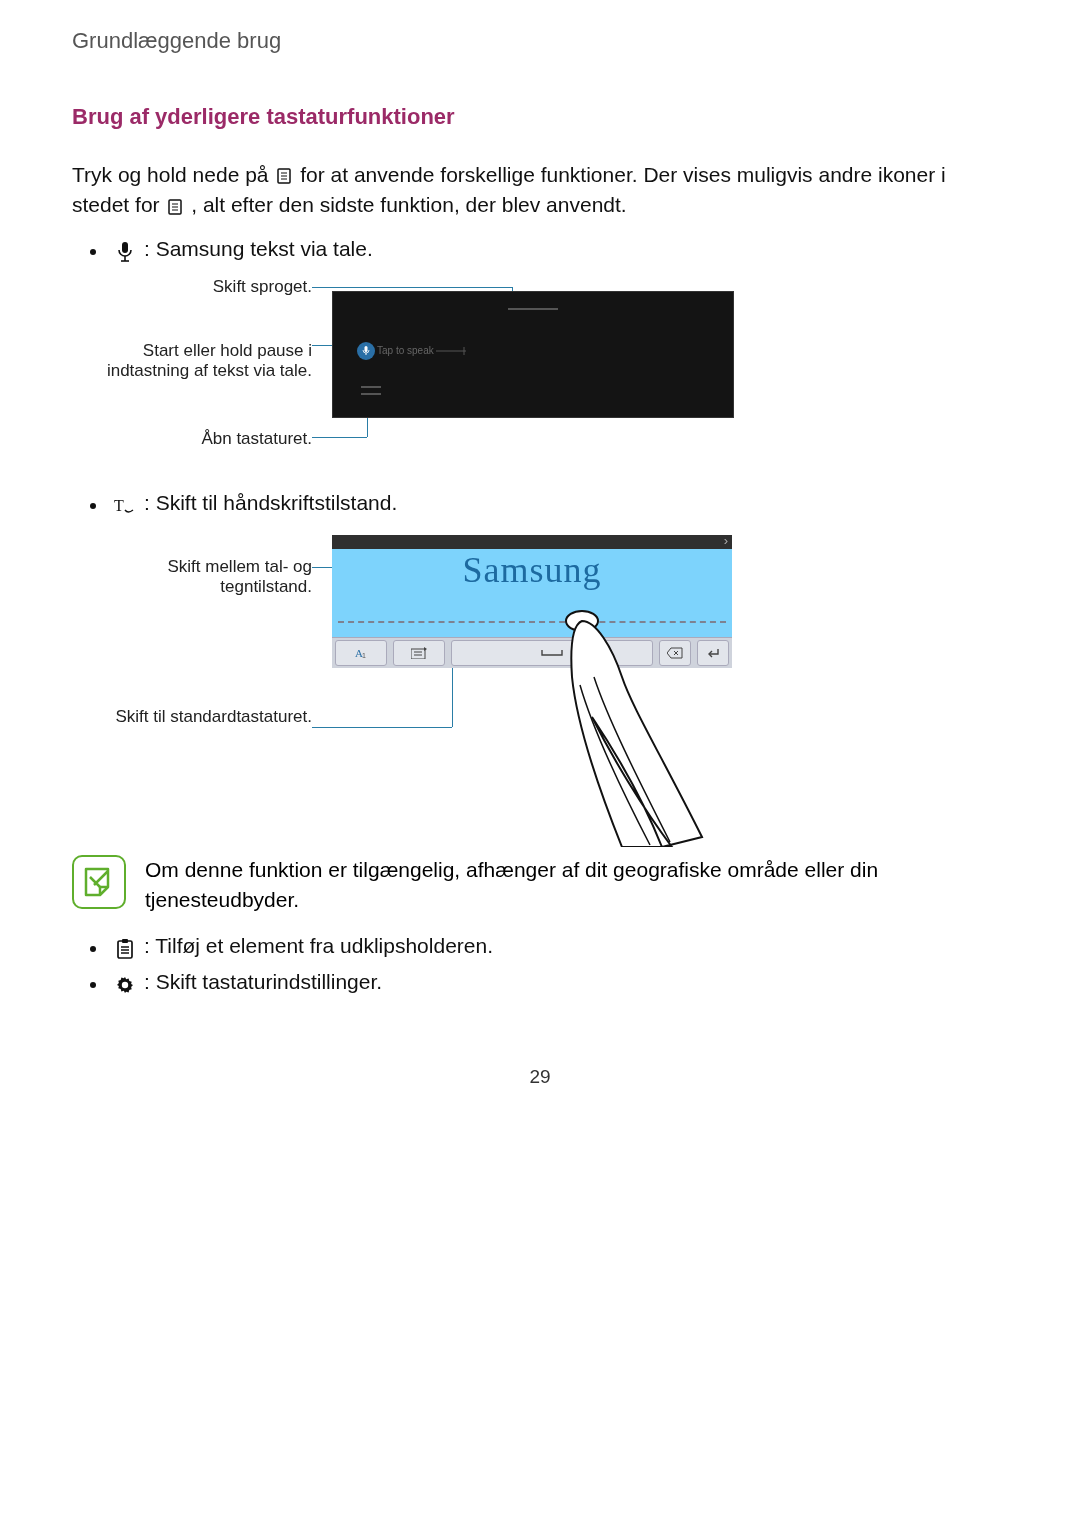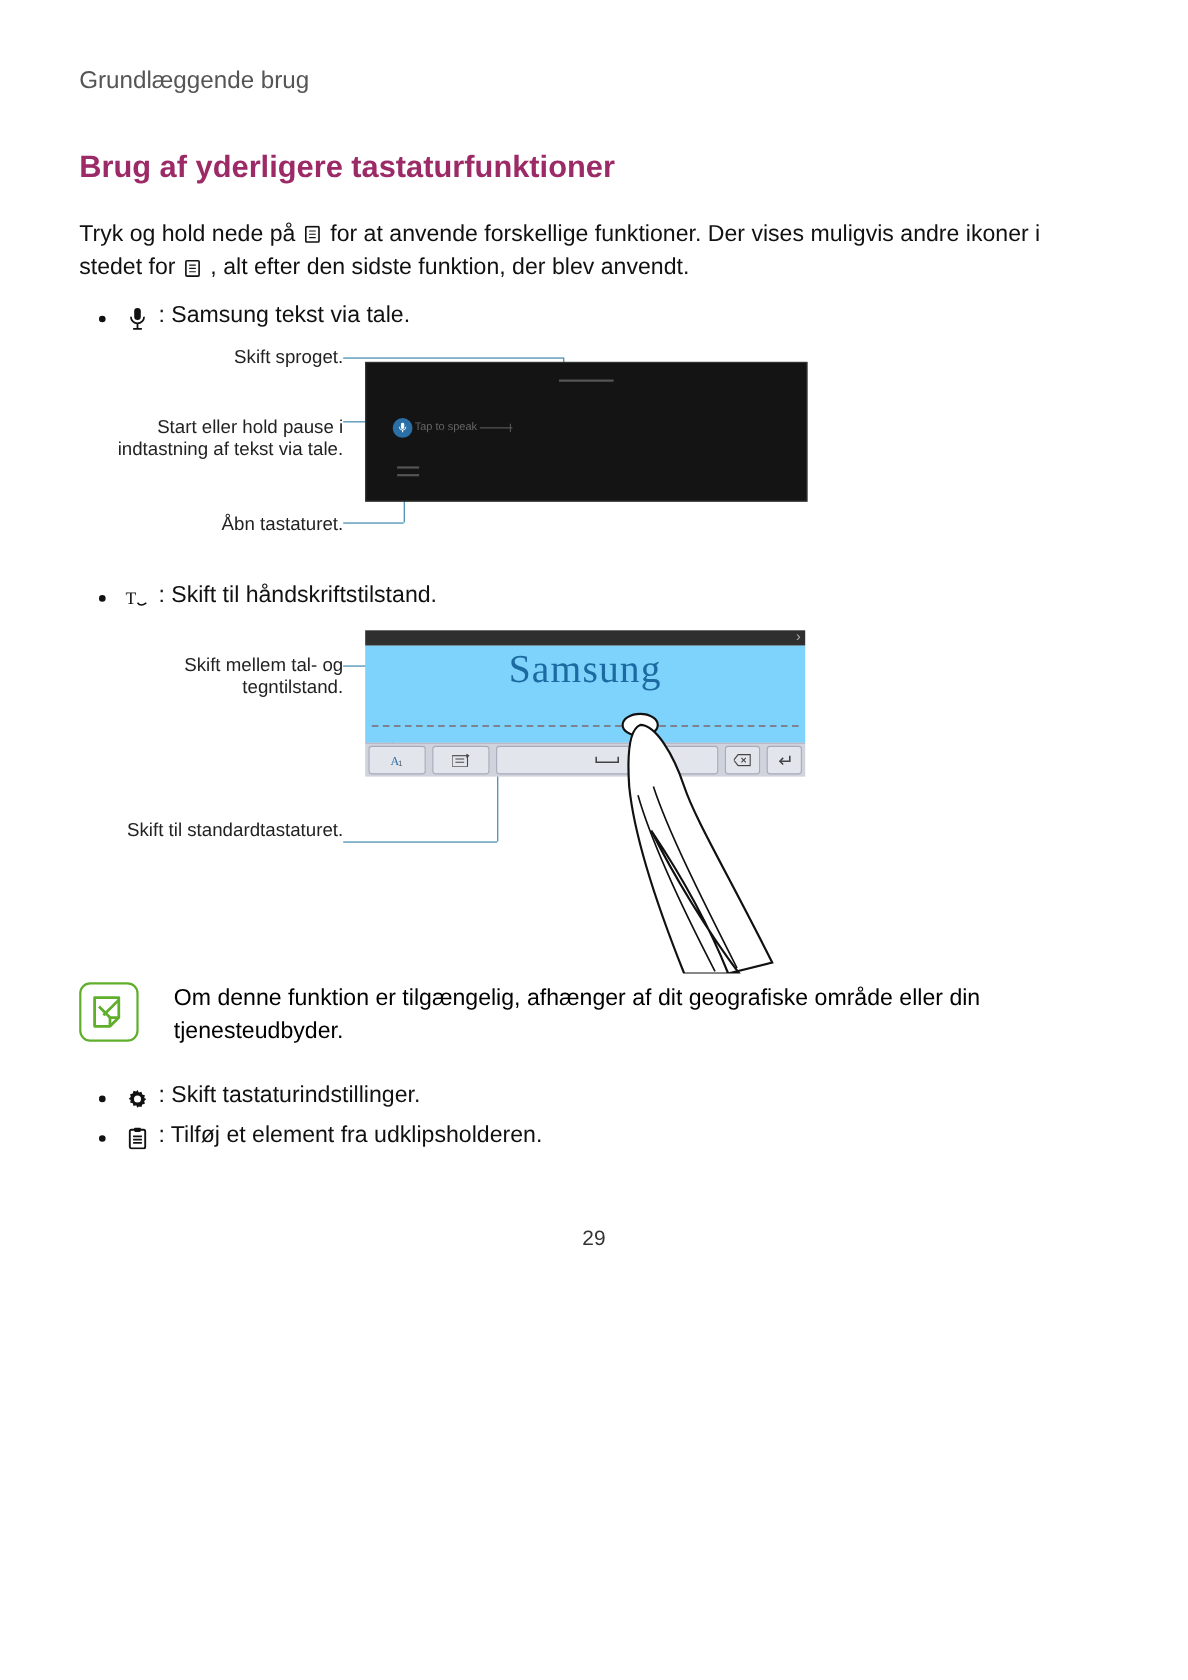--- a/index.html
+++ b/index.html
@@ -4,31 +4,31 @@
 <style>
 body {
   margin: 0;
   padding: 0;
   font-family: Arial, Helvetica, sans-serif;
   background: #fff;
   width: 1080px;
 }
 .page {
   width: 1080px;
-  padding: 60px 72px 40px 72px;
+  padding: 28px 72px 40px 72px;
   box-sizing: border-box;
 }
 .breadcrumb {
   font-size: 22px;
   color: #555;
   margin-bottom: 50px;
 }
 h1.section-heading {
   color: #9b2a67;
-  font-size: 28px;
+  font-size: 22px;
   font-weight: bold;
   margin: 0 0 30px 0;
 }
 .body-text {
   font-size: 21px;
   color: #111;
   line-height: 1.45;
   margin-bottom: 16px;
 }
 .bullet-row {
@@ -211,22 +211,22 @@
   position: absolute;
   left: 480px;
   top: 72px;
   width: 180px;
   height: 240px;
 }
 
 
 .note-row {
   display: flex;
-  gap: 32px;
-  margin: 20px 0 30px 0;
+  gap: 19px;
+  margin: 20px 0 18px 0;
 }
 .note-icon {
   width: 50px;
   height: 50px;
   border: 2px solid #5fae2c;
   border-radius: 10px;
   display: flex;
   align-items: center;
   justify-content: center;
   flex-shrink: 0;
@@ -410,36 +410,36 @@
         <path d="M18 30 v-8 h8" fill="none" stroke="#5fae2c" stroke-width="2.5"></path>
         <path d="M26 6 l-14 14 M8 12 l10 10" stroke="#5fae2c" stroke-width="2.5" fill="none"></path>
       </svg>
     </div>
     <div class="note-text">Om denne funktion er tilgængelig, afhænger af dit geografiske område eller din tjenesteudbyder.</div>
   </div>
 
   <div class="bullet-row">
     <span class="bullet-dot"></span>
     <span class="bullet-icon">
-      <svg width="20" height="20" viewBox="0 0 20 20">
-        <path d="M10 2 l1.2 2.2 2.4-.6 .7 2.4 2.4.7-.6 2.4L18 10l-1.9 1.9.6 2.4-2.4.7-.7 2.4-2.4-.6L10 18l-1.2-2.2-2.4.6-.7-2.4-2.4-.7.6-2.4L2 10l1.9-1.9-.6-2.4 2.4-.7.7-2.4 2.4.6z" fill="#111"></path>
-        <circle cx="10" cy="10" r="3.2" fill="#fff"></circle>
-      </svg>
-    </span>
-    <span> : Skift tastaturindstillinger.</span>
-  </div>
-
-  <div class="bullet-row">
-    <span class="bullet-dot"></span>
-    <span class="bullet-icon">
       <svg width="18" height="20" viewBox="0 0 18 20">
           <rect x="2" y="2" width="14" height="17" rx="1.5" fill="none" stroke="#111" stroke-width="1.7"></rect>
           <rect x="6" y="0" width="6" height="4" rx="1" fill="#111"></rect>
           <line x1="5" y1="8" x2="13" y2="8" stroke="#111" stroke-width="1.5"></line>
           <line x1="5" y1="11" x2="13" y2="11" stroke="#111" stroke-width="1.5"></line>
           <line x1="5" y1="14" x2="13" y2="14" stroke="#111" stroke-width="1.5"></line>
         </svg>
     </span>
     <span> : Tilføj et element fra udklipsholderen.</span>
   </div>
 
+  <div class="bullet-row">
+    <span class="bullet-dot"></span>
+    <span class="bullet-icon">
+      <svg width="20" height="20" viewBox="0 0 20 20">
+        <path d="M10 2 l1.2 2.2 2.4-.6 .7 2.4 2.4.7-.6 2.4L18 10l-1.9 1.9.6 2.4-2.4.7-.7 2.4-2.4-.6L10 18l-1.2-2.2-2.4.6-.7-2.4-2.4-.7.6-2.4L2 10l1.9-1.9-.6-2.4 2.4-.7.7-2.4 2.4.6z" fill="#111"></path>
+        <circle cx="10" cy="10" r="3.2" fill="#fff"></circle>
+      </svg>
+    </span>
+    <span> : Skift tastaturindstillinger.</span>
+  </div>
+
   <div class="page-num">29</div>
 </div>
 
 </body></html>

